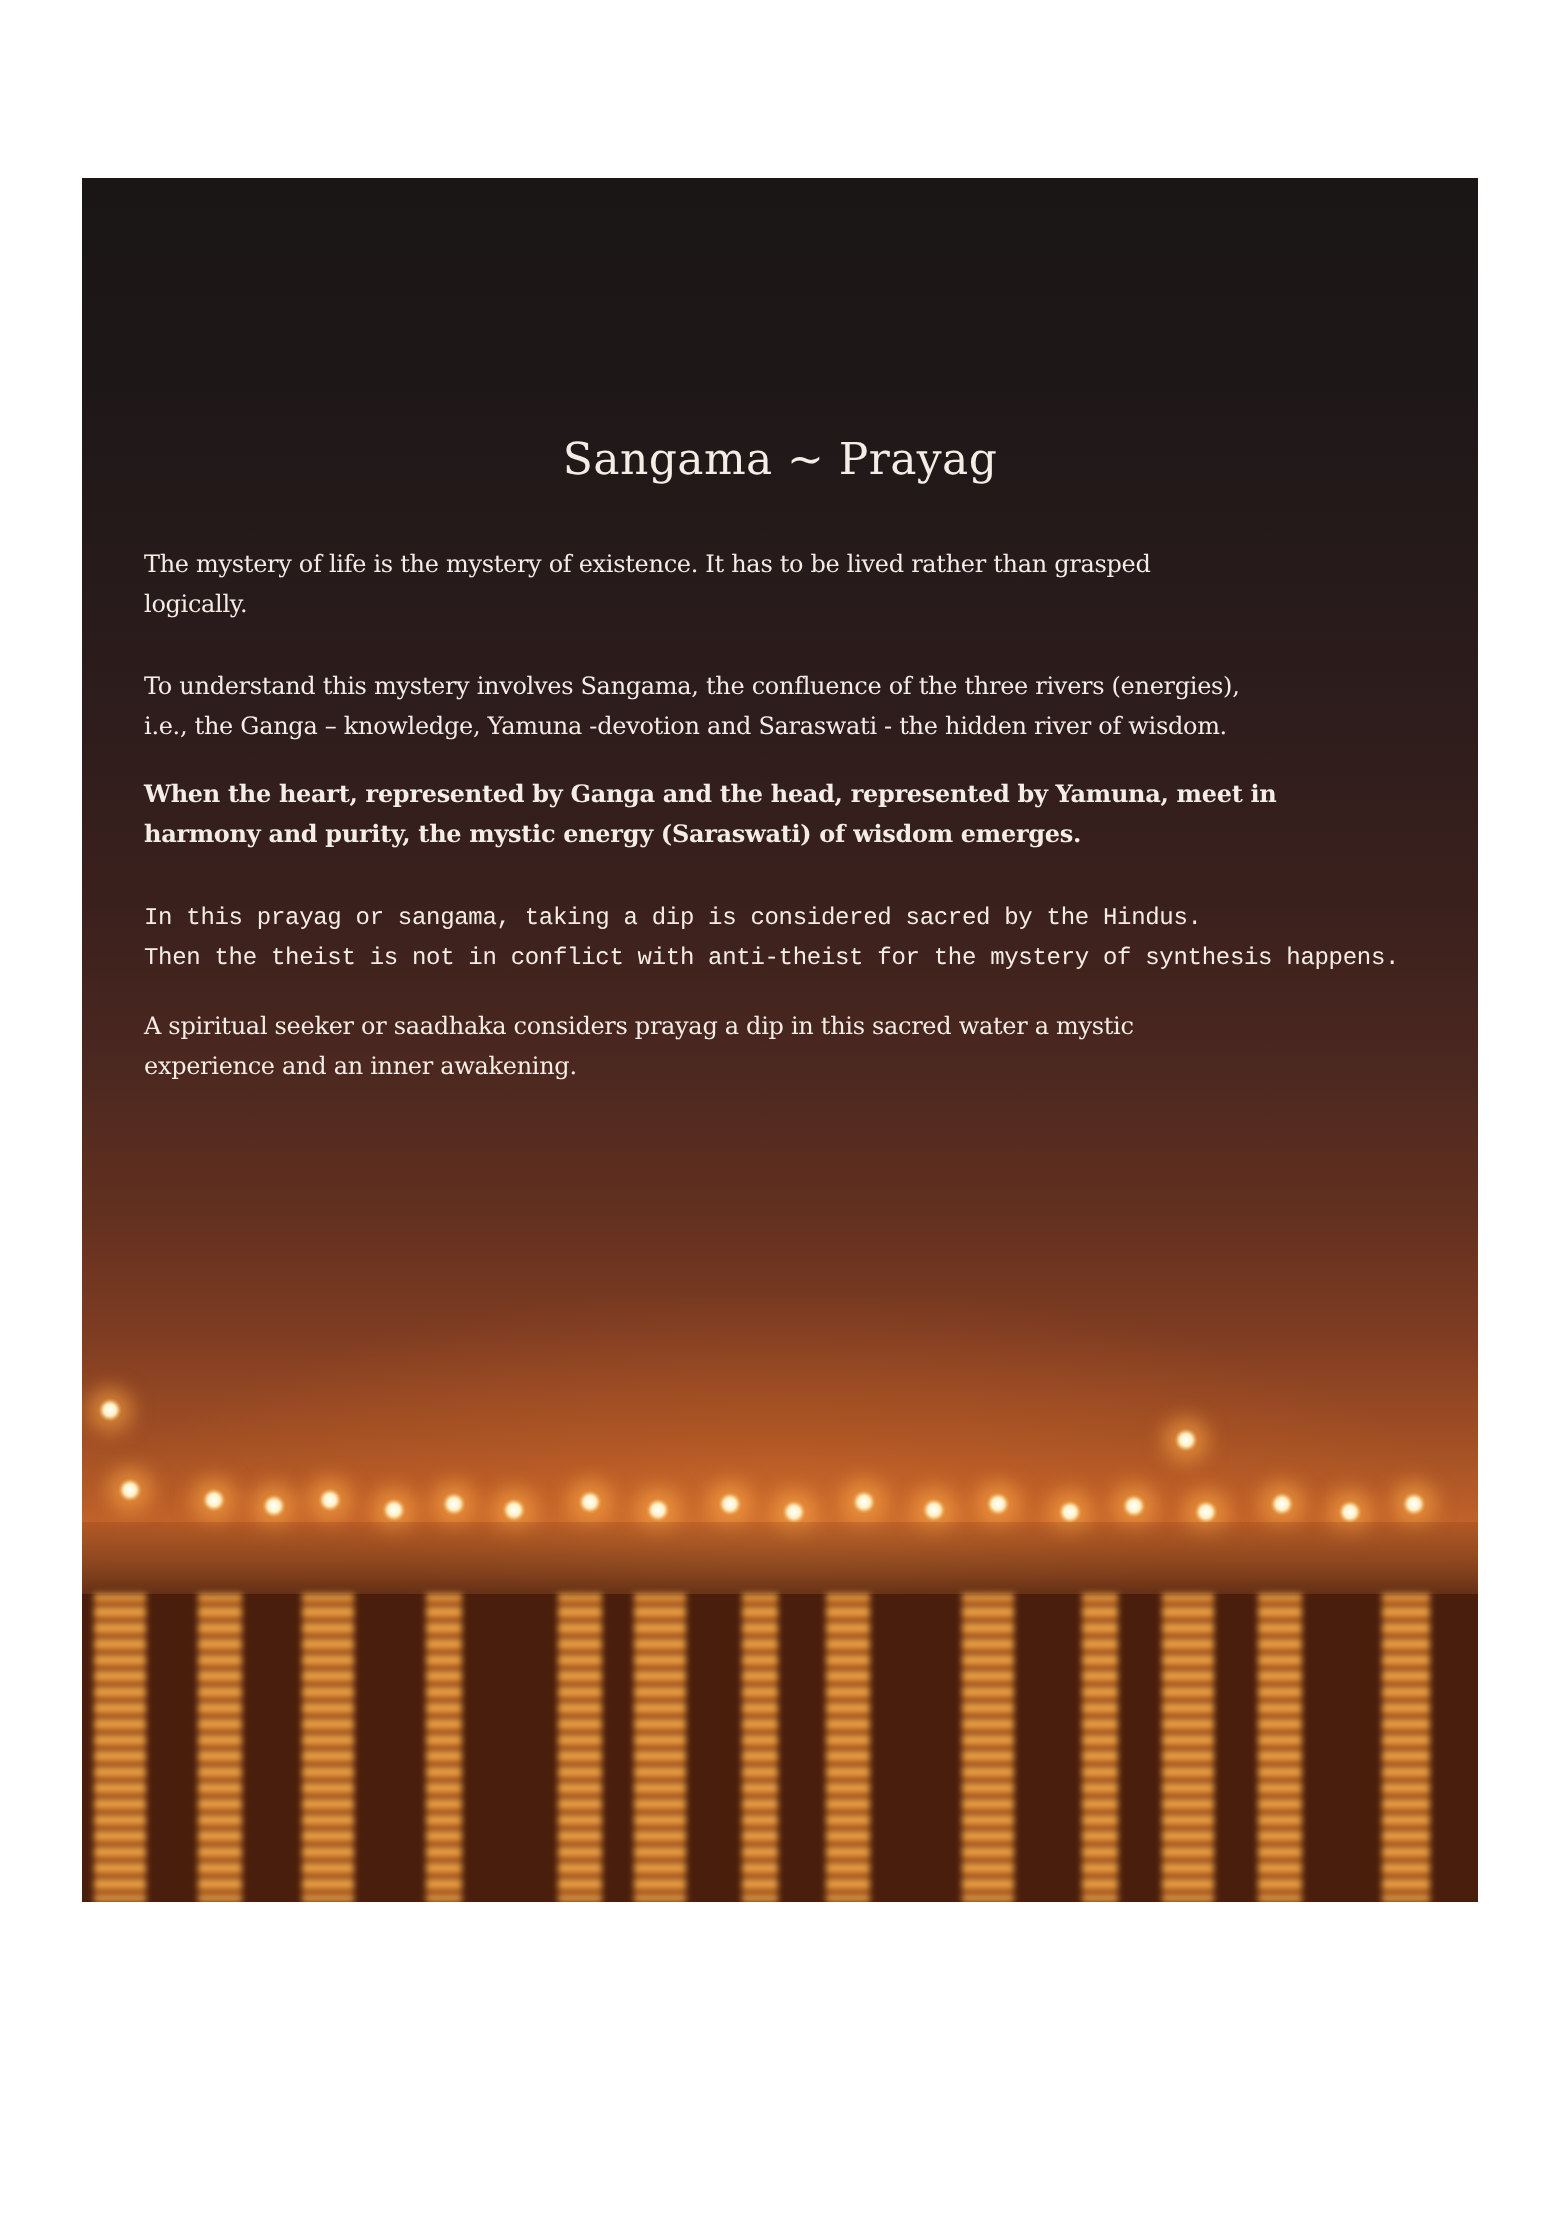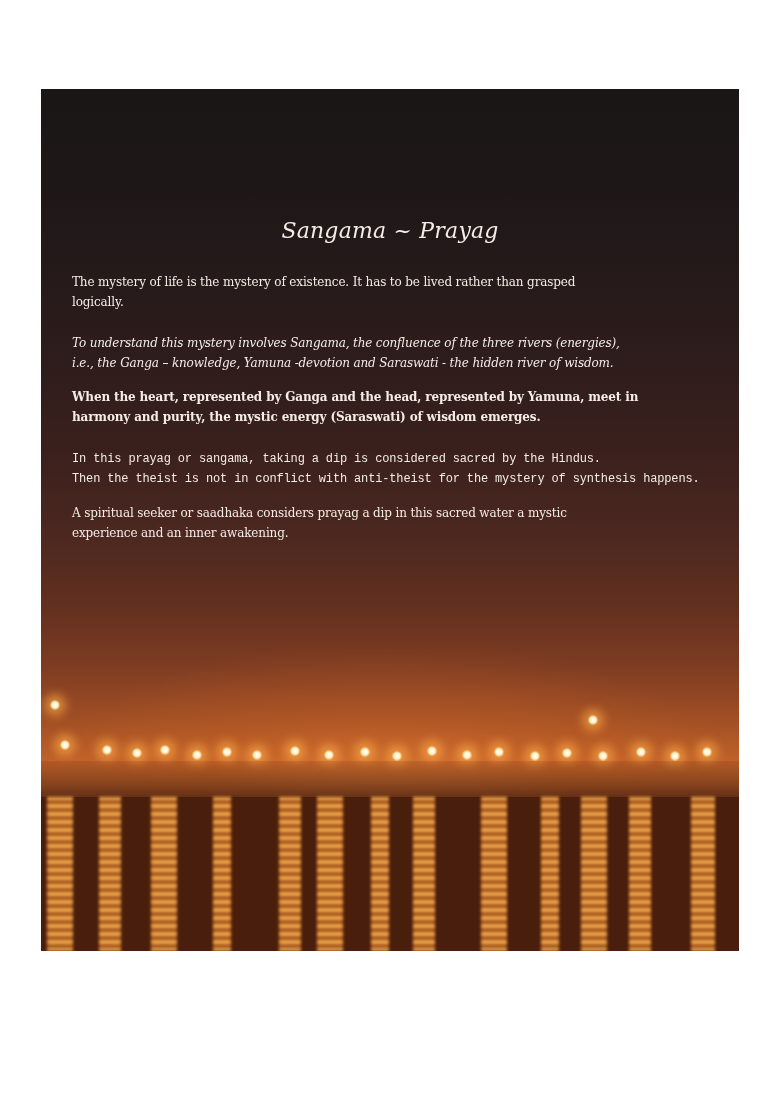--- a/index.html
+++ b/index.html
@@ -38,21 +38,21 @@
   .light {
     position: absolute; width: 12px; height: 12px; border-radius: 50%;
     background: radial-gradient(circle, #ffffff 0%, #fff2c8 35%, rgba(255,180,80,0.6) 60%, rgba(255,140,40,0) 100%);
     box-shadow: 0 0 10px 5px rgba(255,170,70,0.6);
   }
   .text-block {
     position: absolute; left: 0; top: 0; width: 698px; color: #f4ede6;
   }
   .title {
     position: absolute; top: 129px; left: 0; width: 698px; text-align: center;
-    font-family: "DejaVu Serif", serif; font-size: 22px; letter-spacing: 0.2px; font-style: italic;
+    font-family: "DejaVu Serif", serif; font-size: 22px; letter-spacing: 0.2px;
   }
   .para {
     position: absolute; left: 31px; width: 680px;
     font-family: "DejaVu Serif", serif; font-size: 12px; line-height: 20px;
     letter-spacing: -0.15px; white-space: pre-line;
   }
 </style>
 </head>
 <body>
 
@@ -96,21 +96,21 @@
   <div class="reflection" style="left:440px;width:26px;"></div>
   <div class="reflection" style="left:500px;width:18px;"></div>
   <div class="reflection" style="left:540px;width:26px;"></div>
   <div class="reflection" style="left:588px;"></div>
   <div class="reflection" style="left:650px;width:24px;"></div>
 
   <div class="text-block">
     <div class="title">Sangama ~ Prayag</div>
     <div class="para" style="top:183px;">The mystery of life is the mystery of existence. It has to be lived rather than grasped
 logically.</div>
-    <div class="para" style="top:244px;font-style:italic;">To understand this mystery involves Sangama, the confluence of the three rivers (energies),
+    <div class="para" style="top:244px;">To understand this mystery involves Sangama, the confluence of the three rivers (energies),
 i.e., the Ganga – knowledge, Yamuna -devotion and Saraswati - the hidden river of wisdom.</div>
     <div class="para" style="top:298px;font-weight:bold;">When the heart, represented by Ganga and the head, represented by Yamuna, meet in
 harmony and purity, the mystic energy (Saraswati) of wisdom emerges.</div>
     <div class="para" style="top:360px;font-family:Liberation Mono, monospace;">In this prayag or sangama, taking a dip is considered sacred by the Hindus.
 Then the theist is not in conflict with anti-theist for the mystery of synthesis happens.</div>
     <div class="para" style="top:414px;">A spiritual seeker or saadhaka considers prayag a dip in this sacred water a mystic
 experience and an inner awakening.</div>
   </div>
 </div>
 

